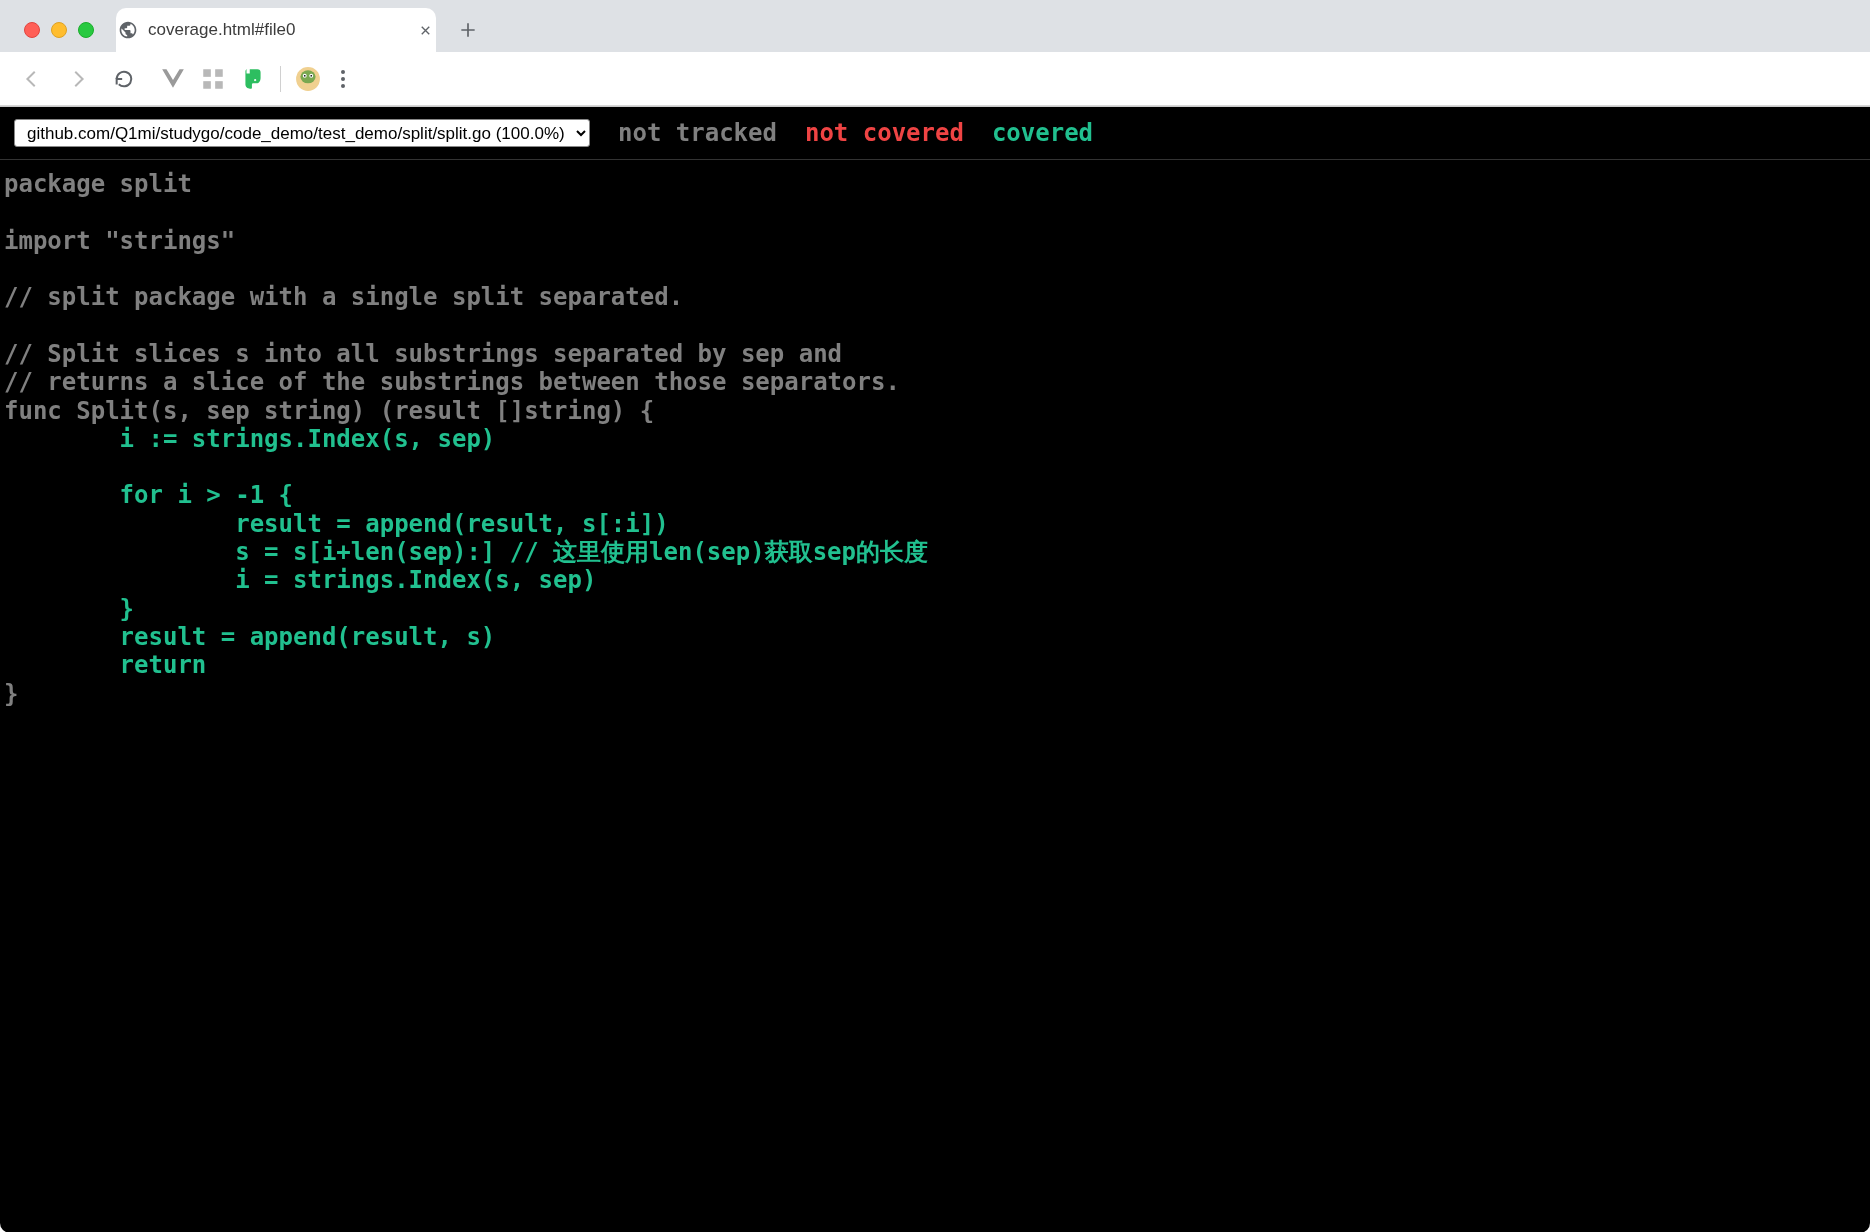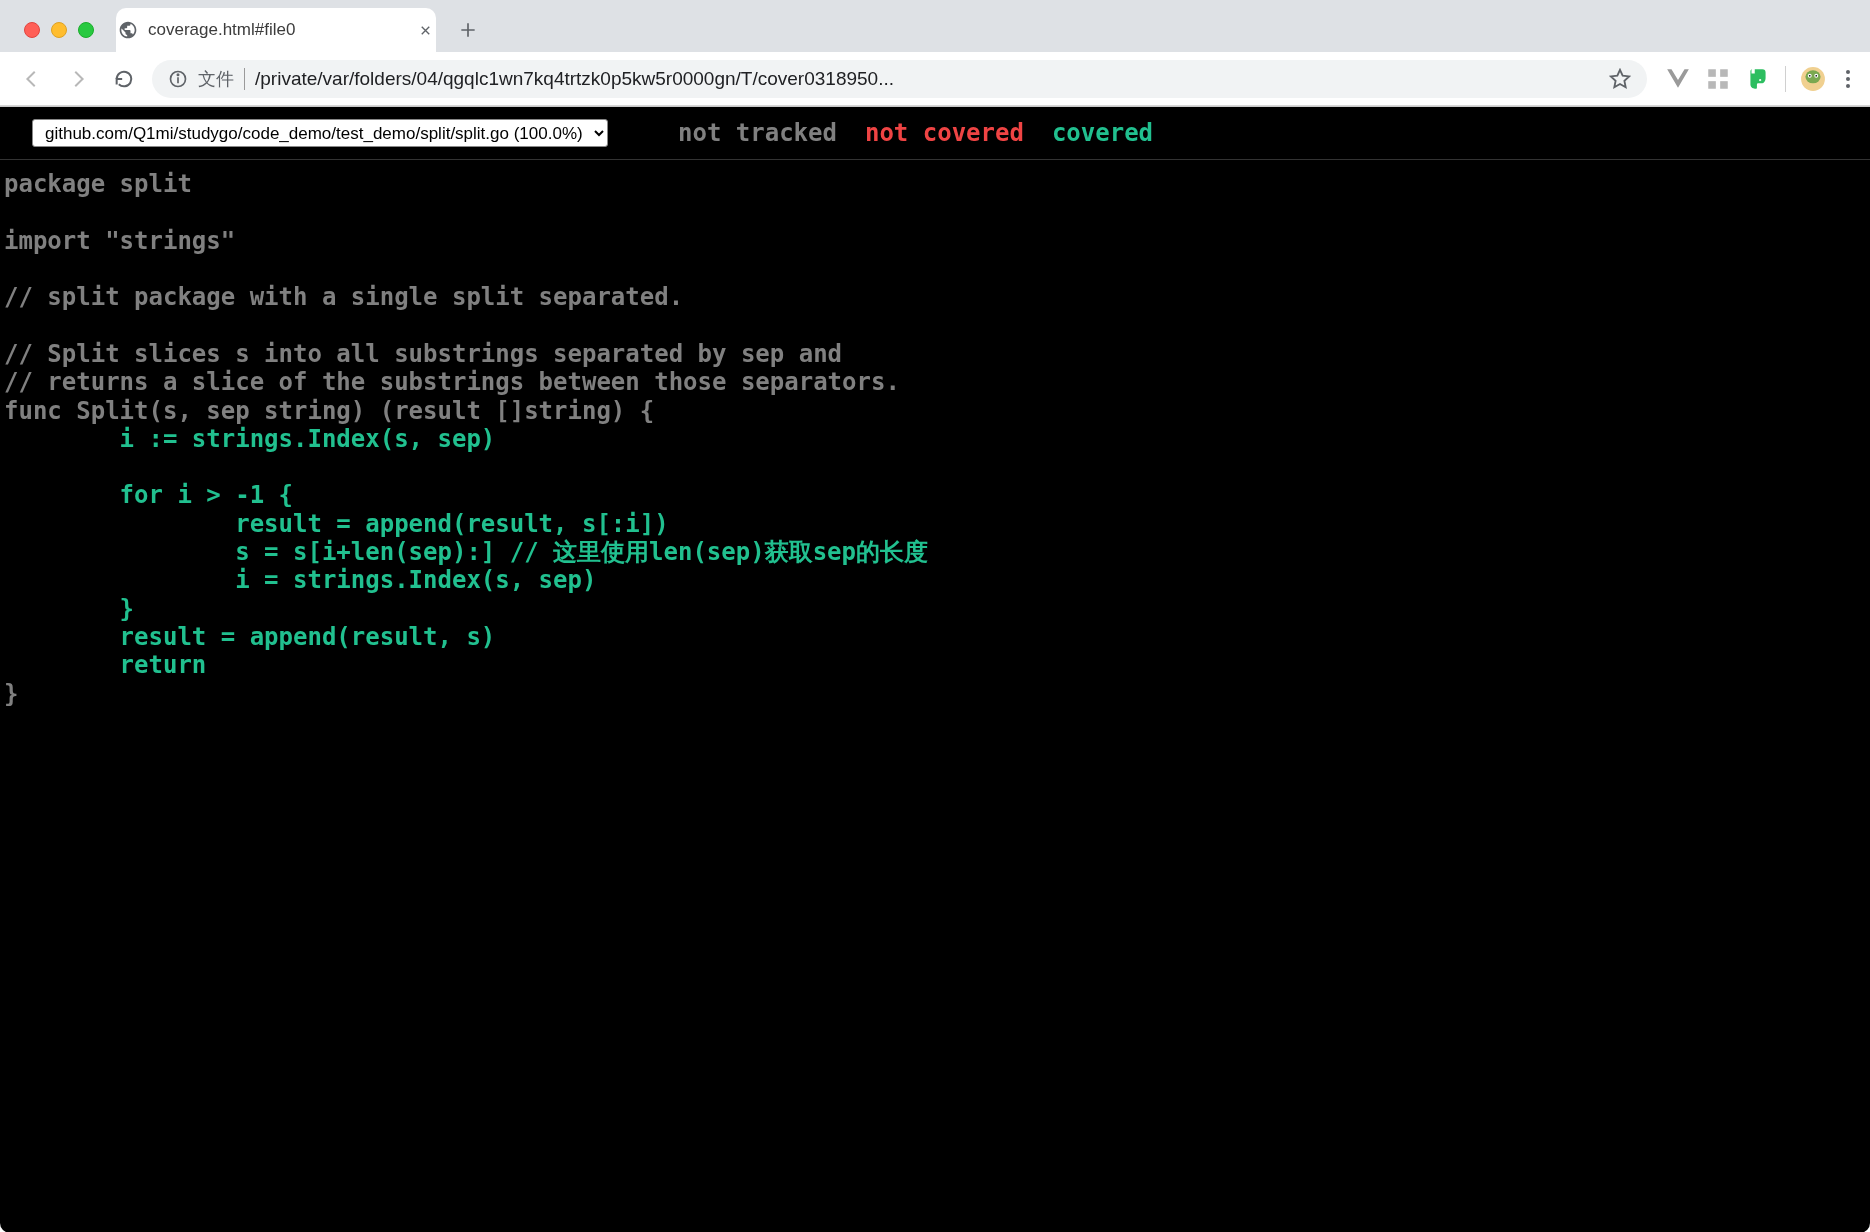--- a/index.html
+++ b/index.html
@@ -180,21 +180,21 @@
     .page-content {
       background: #000;
       height: calc(100vh - 106px);
       overflow: auto;
       border-bottom-left-radius: 10px;
       border-bottom-right-radius: 10px;
     }
     .coverage-header {
       display: flex;
       align-items: center;
-      padding: 12px 32px;
+      padding: 12px 14px;
       gap: 28px;
       border-bottom: 1px solid #333;
     }
     .file-select {
       background: #fff;
       color: #000;
       font-family: -apple-system, "Helvetica Neue", sans-serif;
       font-size: 17px;
       border: 1px solid #888;
       border-radius: 3px;
@@ -202,21 +202,21 @@
       height: 28px;
       cursor: pointer;
     }
     .legend {
       display: flex;
       gap: 28px;
       font-family: "Menlo", "Consolas", monospace;
       font-size: 24px;
       font-weight: bold;
     }
-    .legend-not-tracked { color: #808080; margin-left: 42px; }
+    .legend-not-tracked { color: #808080; }
     .legend-not-covered { color: #ef4444; }
     .legend-covered { color: #21c08f; }
     .code-area {
       padding: 10px 14px 30px 4px;
       font-family: "Menlo", "Consolas", monospace;
       font-size: 24px;
       font-weight: bold;
       line-height: 1.18;
       white-space: pre;
     }
@@ -261,37 +261,20 @@
     <div class="nav-btn disabled">
       <svg viewBox="0 0 24 24" fill="none" stroke="currentColor" stroke-width="2.2">
           <path d="M9 4 L17 12 L9 20"></path>
         </svg>
     </div>
     <div class="nav-btn">
       <svg viewBox="0 0 24 24" fill="none" stroke="#5f6368" stroke-width="2.2">
           <path d="M4 12a8 8 0 1 1 2.34 5.66"></path>
           <path d="M4 18 L4 12 L10 12" fill="none"></path>
         </svg>
-    </div>
-    <div class="address-bar">
-      <span class="addr-info-icon">
-        <svg viewBox="0 0 24 24" fill="none" stroke="#5f6368" stroke-width="2">
-            <circle cx="12" cy="12" r="9"></circle>
-            <line x1="12" y1="10" x2="12" y2="17"></line>
-            <circle cx="12" cy="7" r="0.8" fill="#5f6368"></circle>
-          </svg>
-      </span>
-      <span class="addr-file-label">文件</span>
-      <span class="addr-separator"></span>
-      <span class="addr-url">/private/var/folders/04/qgqlc1wn7kq4trtzk0p5kw5r0000gn/T/cover0318950...</span>
-      <span class="addr-star">
-        <svg viewBox="0 0 24 24" fill="none" stroke="#5f6368" stroke-width="2">
-            <path d="M12 2 L14.9 8.4 L22 9.2 L16.8 14 L18.2 21 L12 17.5 L5.8 21 L7.2 14 L2 9.2 L9.1 8.4 Z"></path>
-          </svg>
-      </span>
     </div>
     <div class="ext-icons">
       <div class="ext-icon">
         <svg viewBox="0 0 24 24">
             <path d="M2 3 L12 20 L22 3 L18 3 L12 13 L6 3 Z" fill="#9a9a9a"></path>
           </svg>
       </div>
       <div class="ext-icon">
         <svg viewBox="0 0 24 24" fill="#b8b8b8">
             <rect x="3" y="3" width="7" height="7"></rect>

